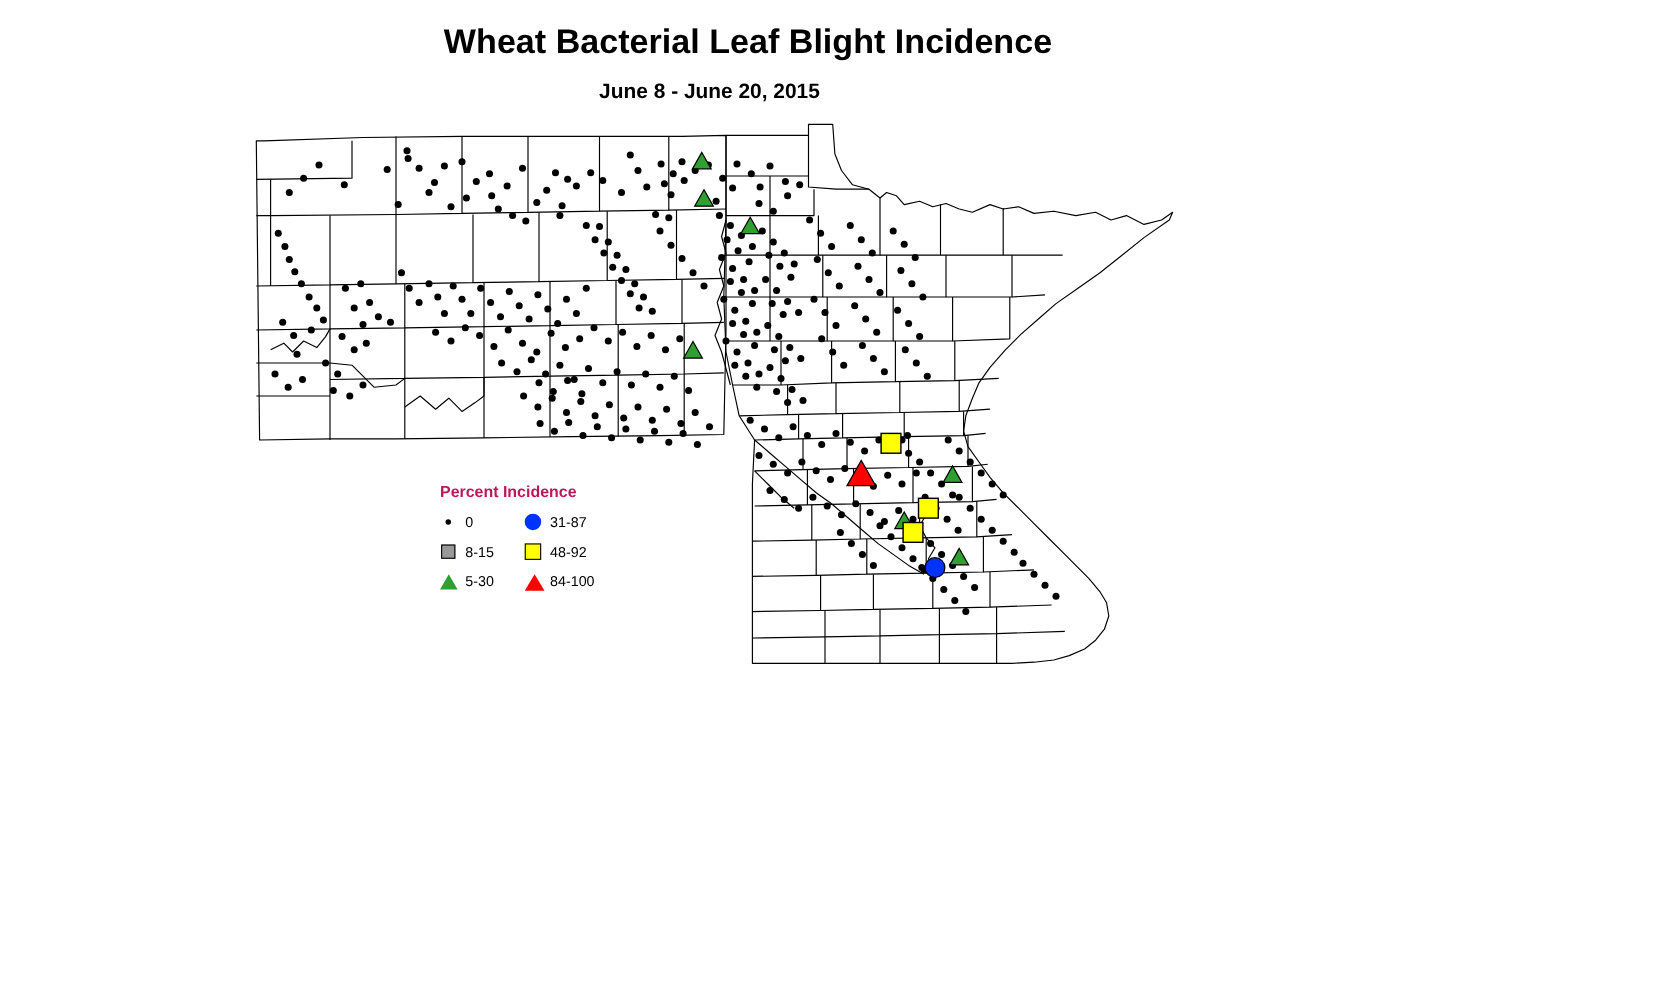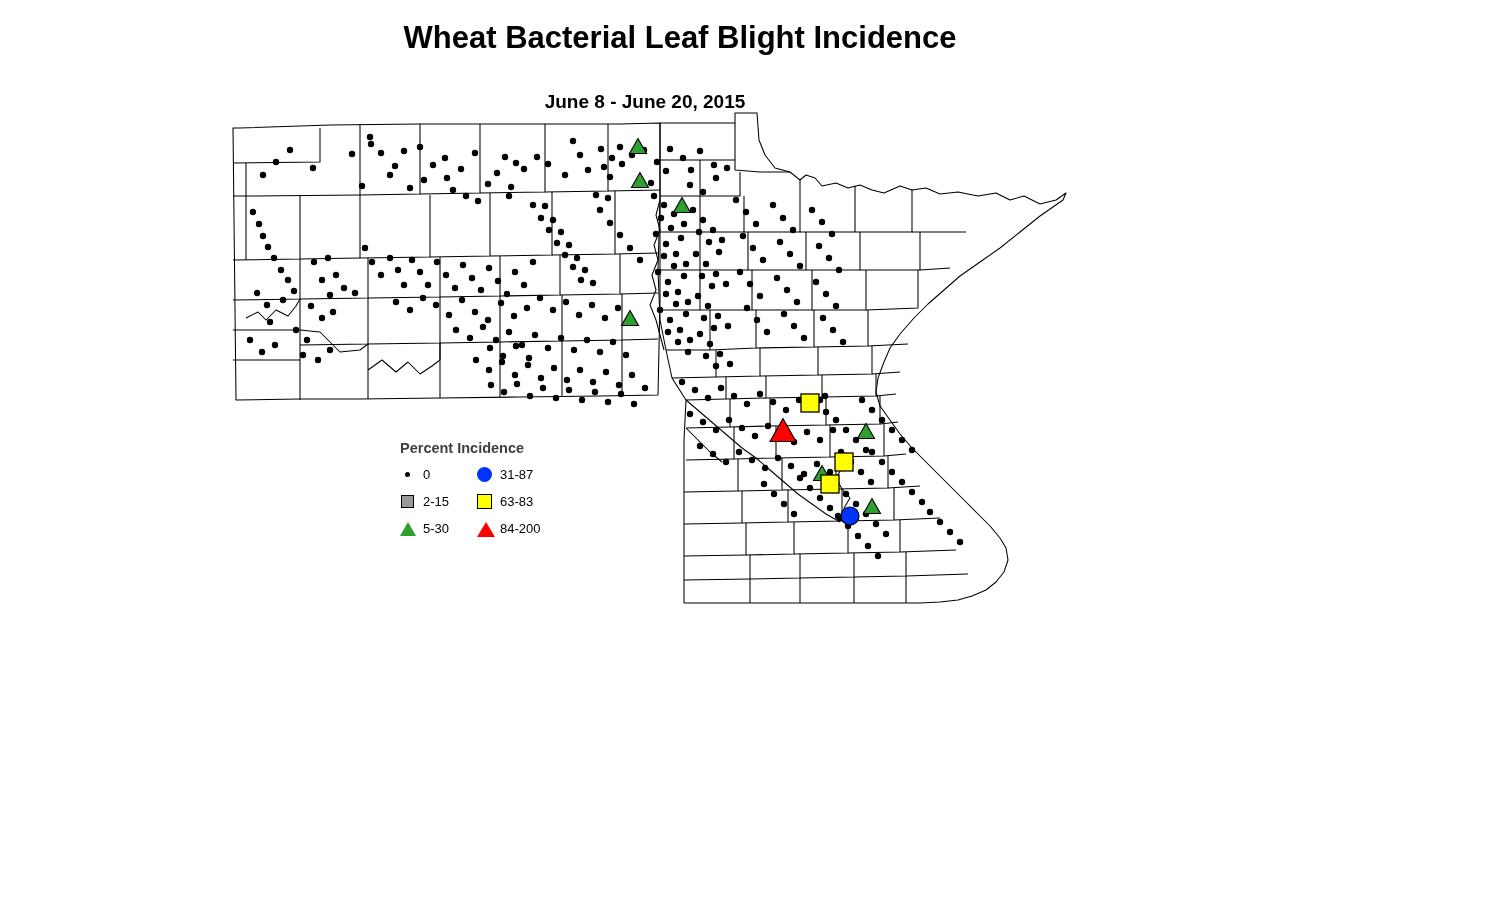--- a/index.html
+++ b/index.html
@@ -34,37 +34,36 @@
   }
   #sub-title {
     position: absolute;
     left: 0;
     top: 73px;
     width: 1290px;
     text-align: center;
     font-size: 19px;
     font-weight: bold;
     color: #000000;
-    margin-top: 18px;
   }
   #map-svg {
     position: absolute;
     left: 0;
     top: 0;
   }
   .legend {
     position: absolute;
     left: 398px;
     top: 440px;
     width: 200px;
   }
   .legend-title {
     font-size: 14.5px;
     font-weight: bold;
-    color: #404040;
+    color: #be185d;
     margin: 0 0 10px 2px;
     white-space: nowrap;
   }
   .legend-cols {
     display: flex;
     flex-direction: row;
     gap: 26px;
   }
   .legend-col {
     display: flex;
@@ -684,45 +683,45 @@
         <div class="legend-row">
           <span class="legend-sym">
               <span class="sym-dot"></span>
             </span>
           <span class="legend-lbl">0</span>
         </div>
         <div class="legend-row">
           <span class="legend-sym">
               <span class="sym-sq sym-sq-gray"></span>
             </span>
-          <span class="legend-lbl">2-15</span>
+          <span class="legend-lbl">8-15</span>
         </div>
         <div class="legend-row">
           <span class="legend-sym">
               <span class="sym-tri sym-tri-green"></span>
             </span>
           <span class="legend-lbl">5-30</span>
         </div>
       </div>
       <div class="legend-col">
         <div class="legend-row">
           <span class="legend-sym">
               <span class="sym-circ"></span>
             </span>
           <span class="legend-lbl">31-87</span>
         </div>
         <div class="legend-row">
           <span class="legend-sym">
               <span class="sym-sq sym-sq-yellow"></span>
             </span>
-          <span class="legend-lbl">63-83</span>
+          <span class="legend-lbl">48-92</span>
         </div>
         <div class="legend-row">
           <span class="legend-sym">
               <span class="sym-tri sym-tri-red"></span>
             </span>
-          <span class="legend-lbl">84-200</span>
+          <span class="legend-lbl">84-100</span>
         </div>
       </div>
     </div>
   </div>
 
 </div>
 
 </body></html>

